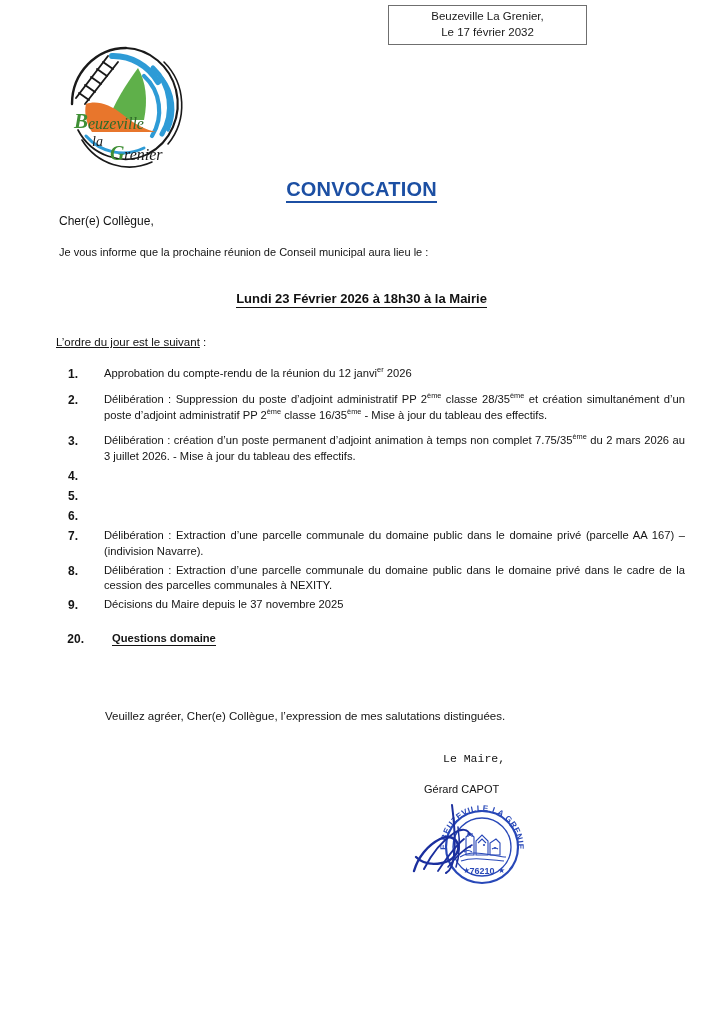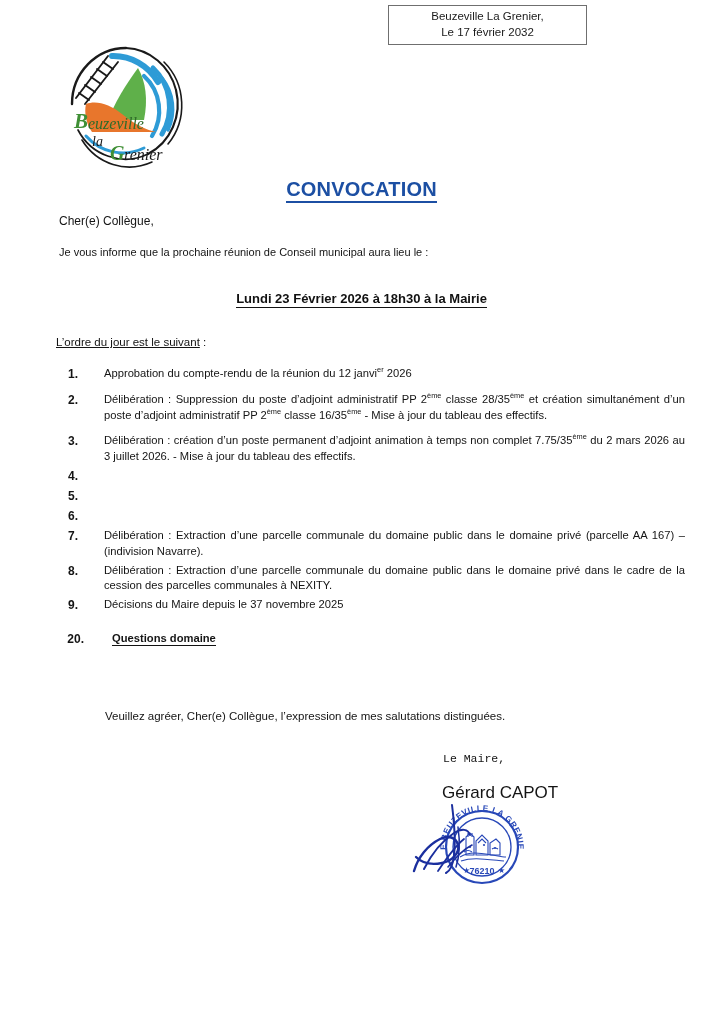--- a/index.html
+++ b/index.html
@@ -160,23 +160,23 @@
   }
   .sig-title {
     position: absolute;
     left: 443px;
     top: 752px;
     font-size: 11.5px;
     font-family: Liberation Mono, monospace;
   }
   .sig-name {
     position: absolute;
-    left: 442px;
+    left: 424px;
     top: 783px;
-    font-size: 17px;
+    font-size: 11px;
   }
 
   
   .stamp {
     position: absolute;
     left: 408px;
     top: 797px;
     width: 130px;
     height: 92px;
   }

